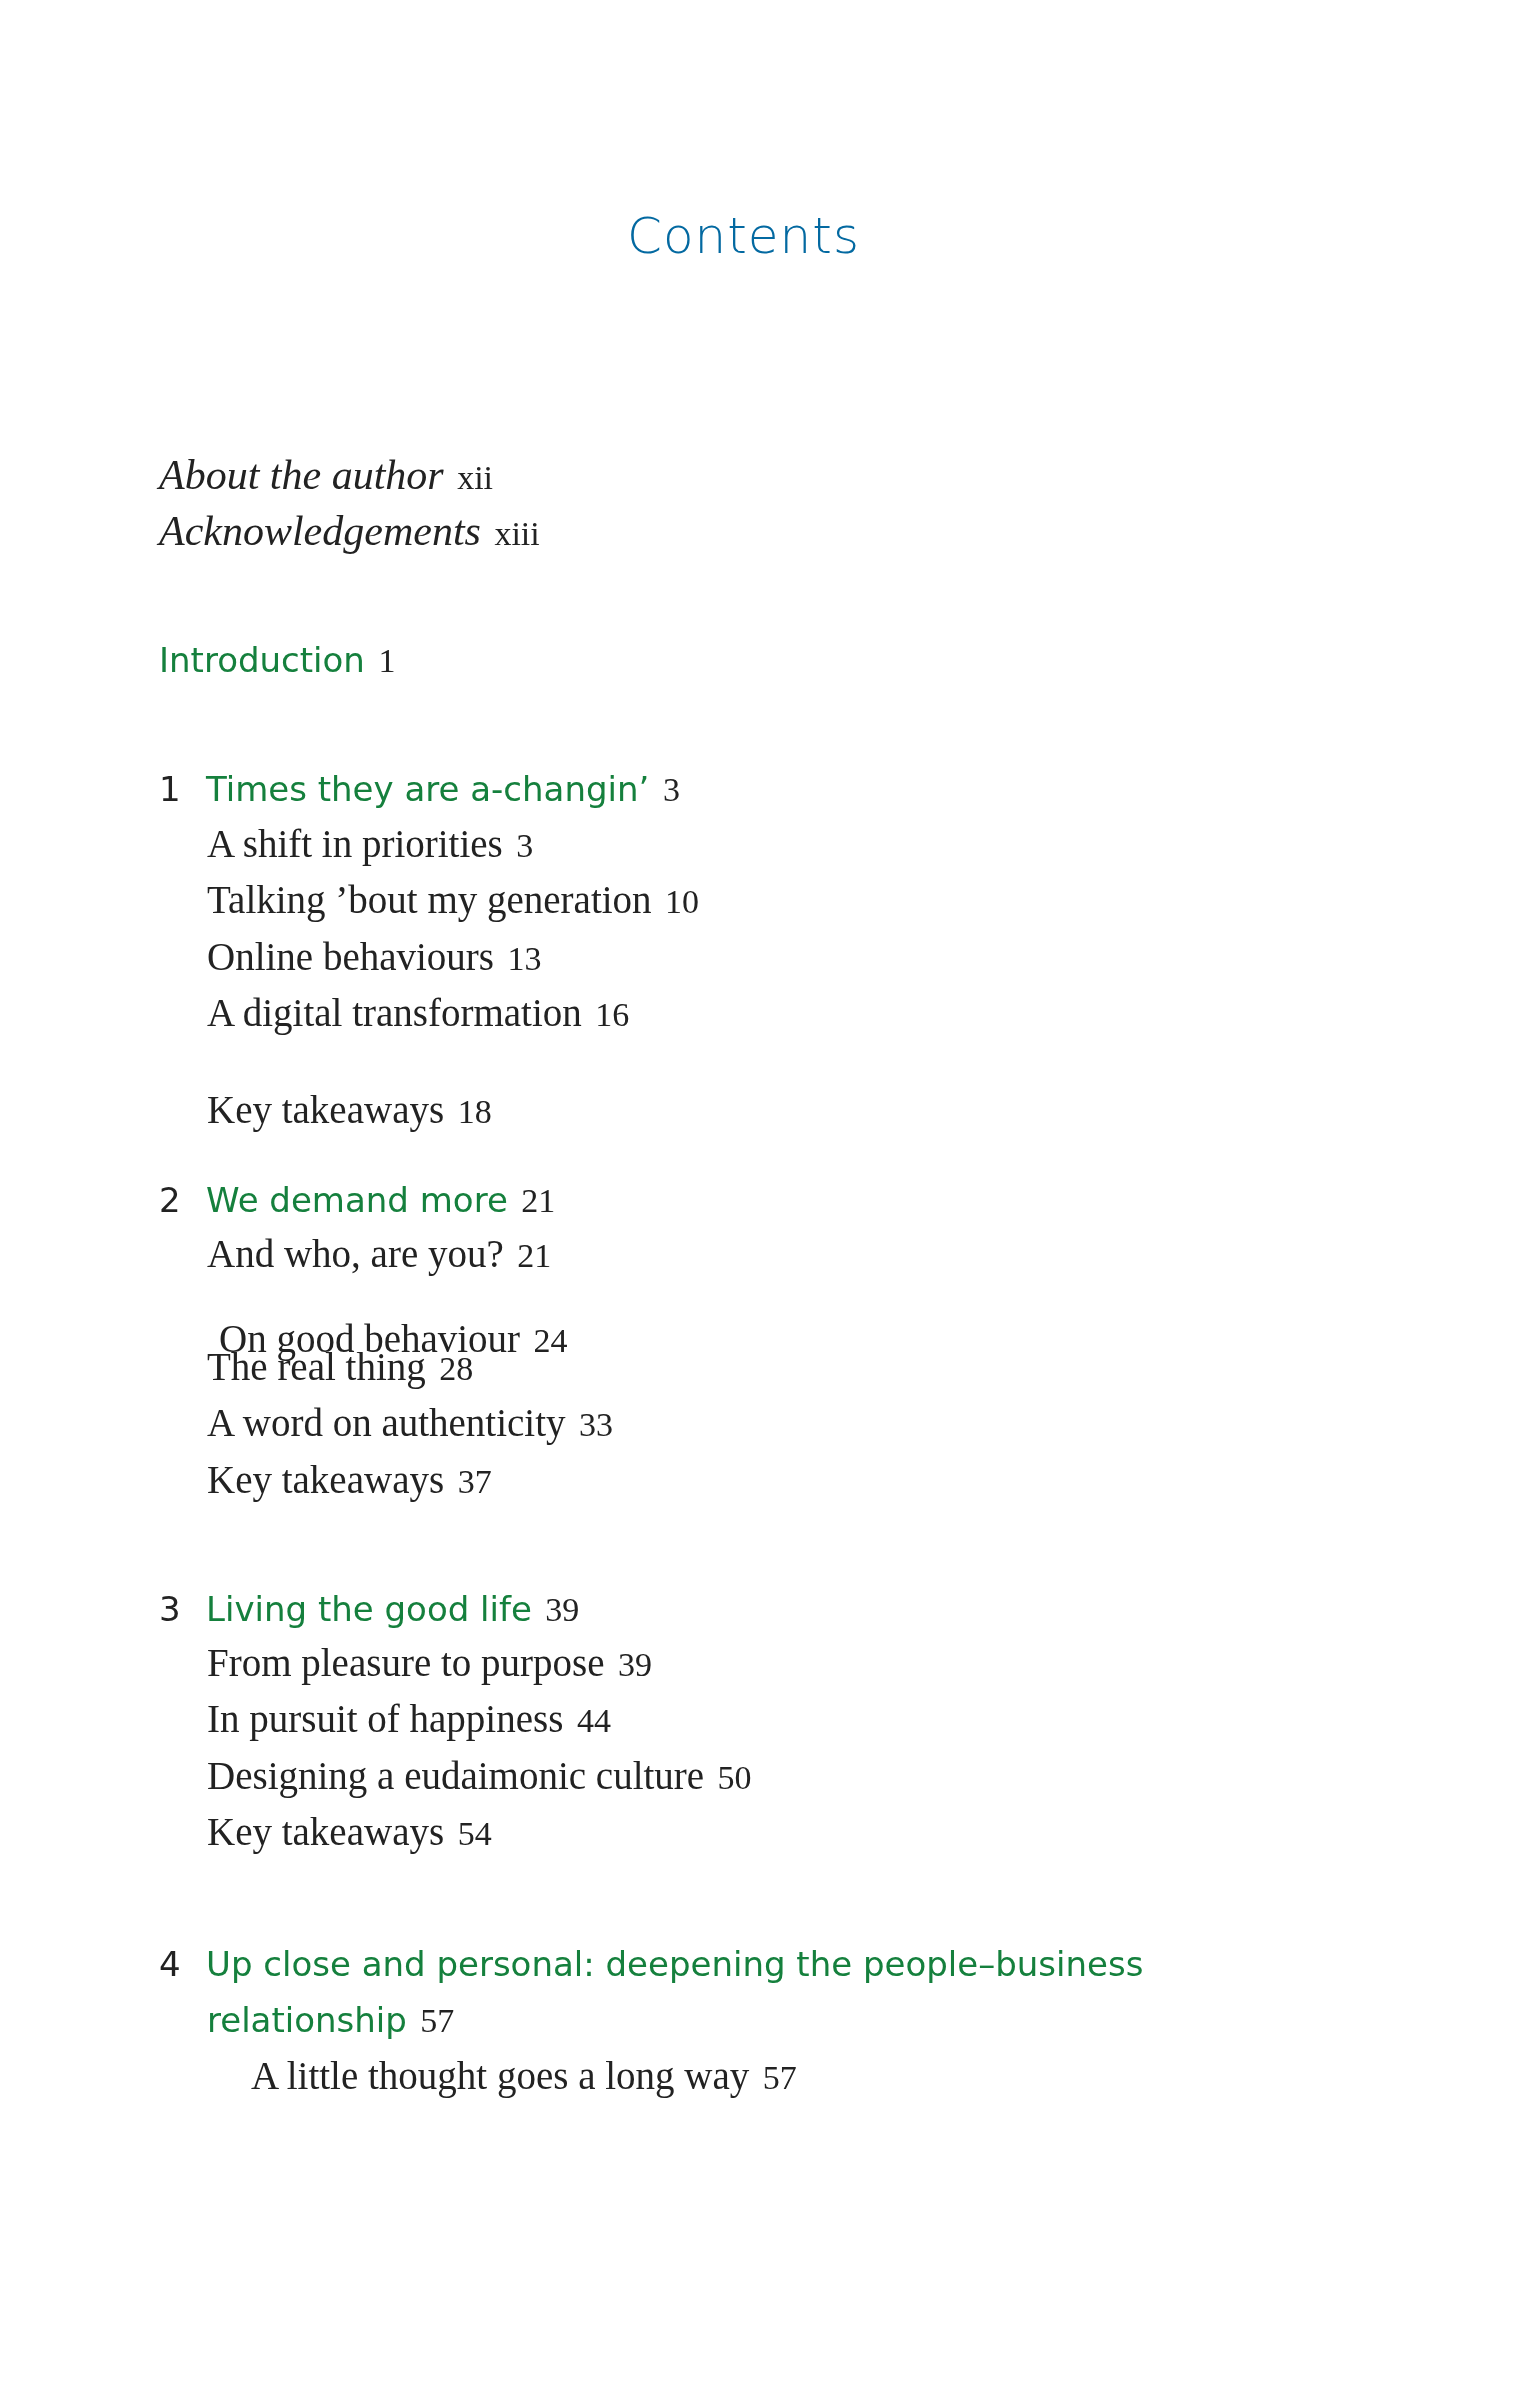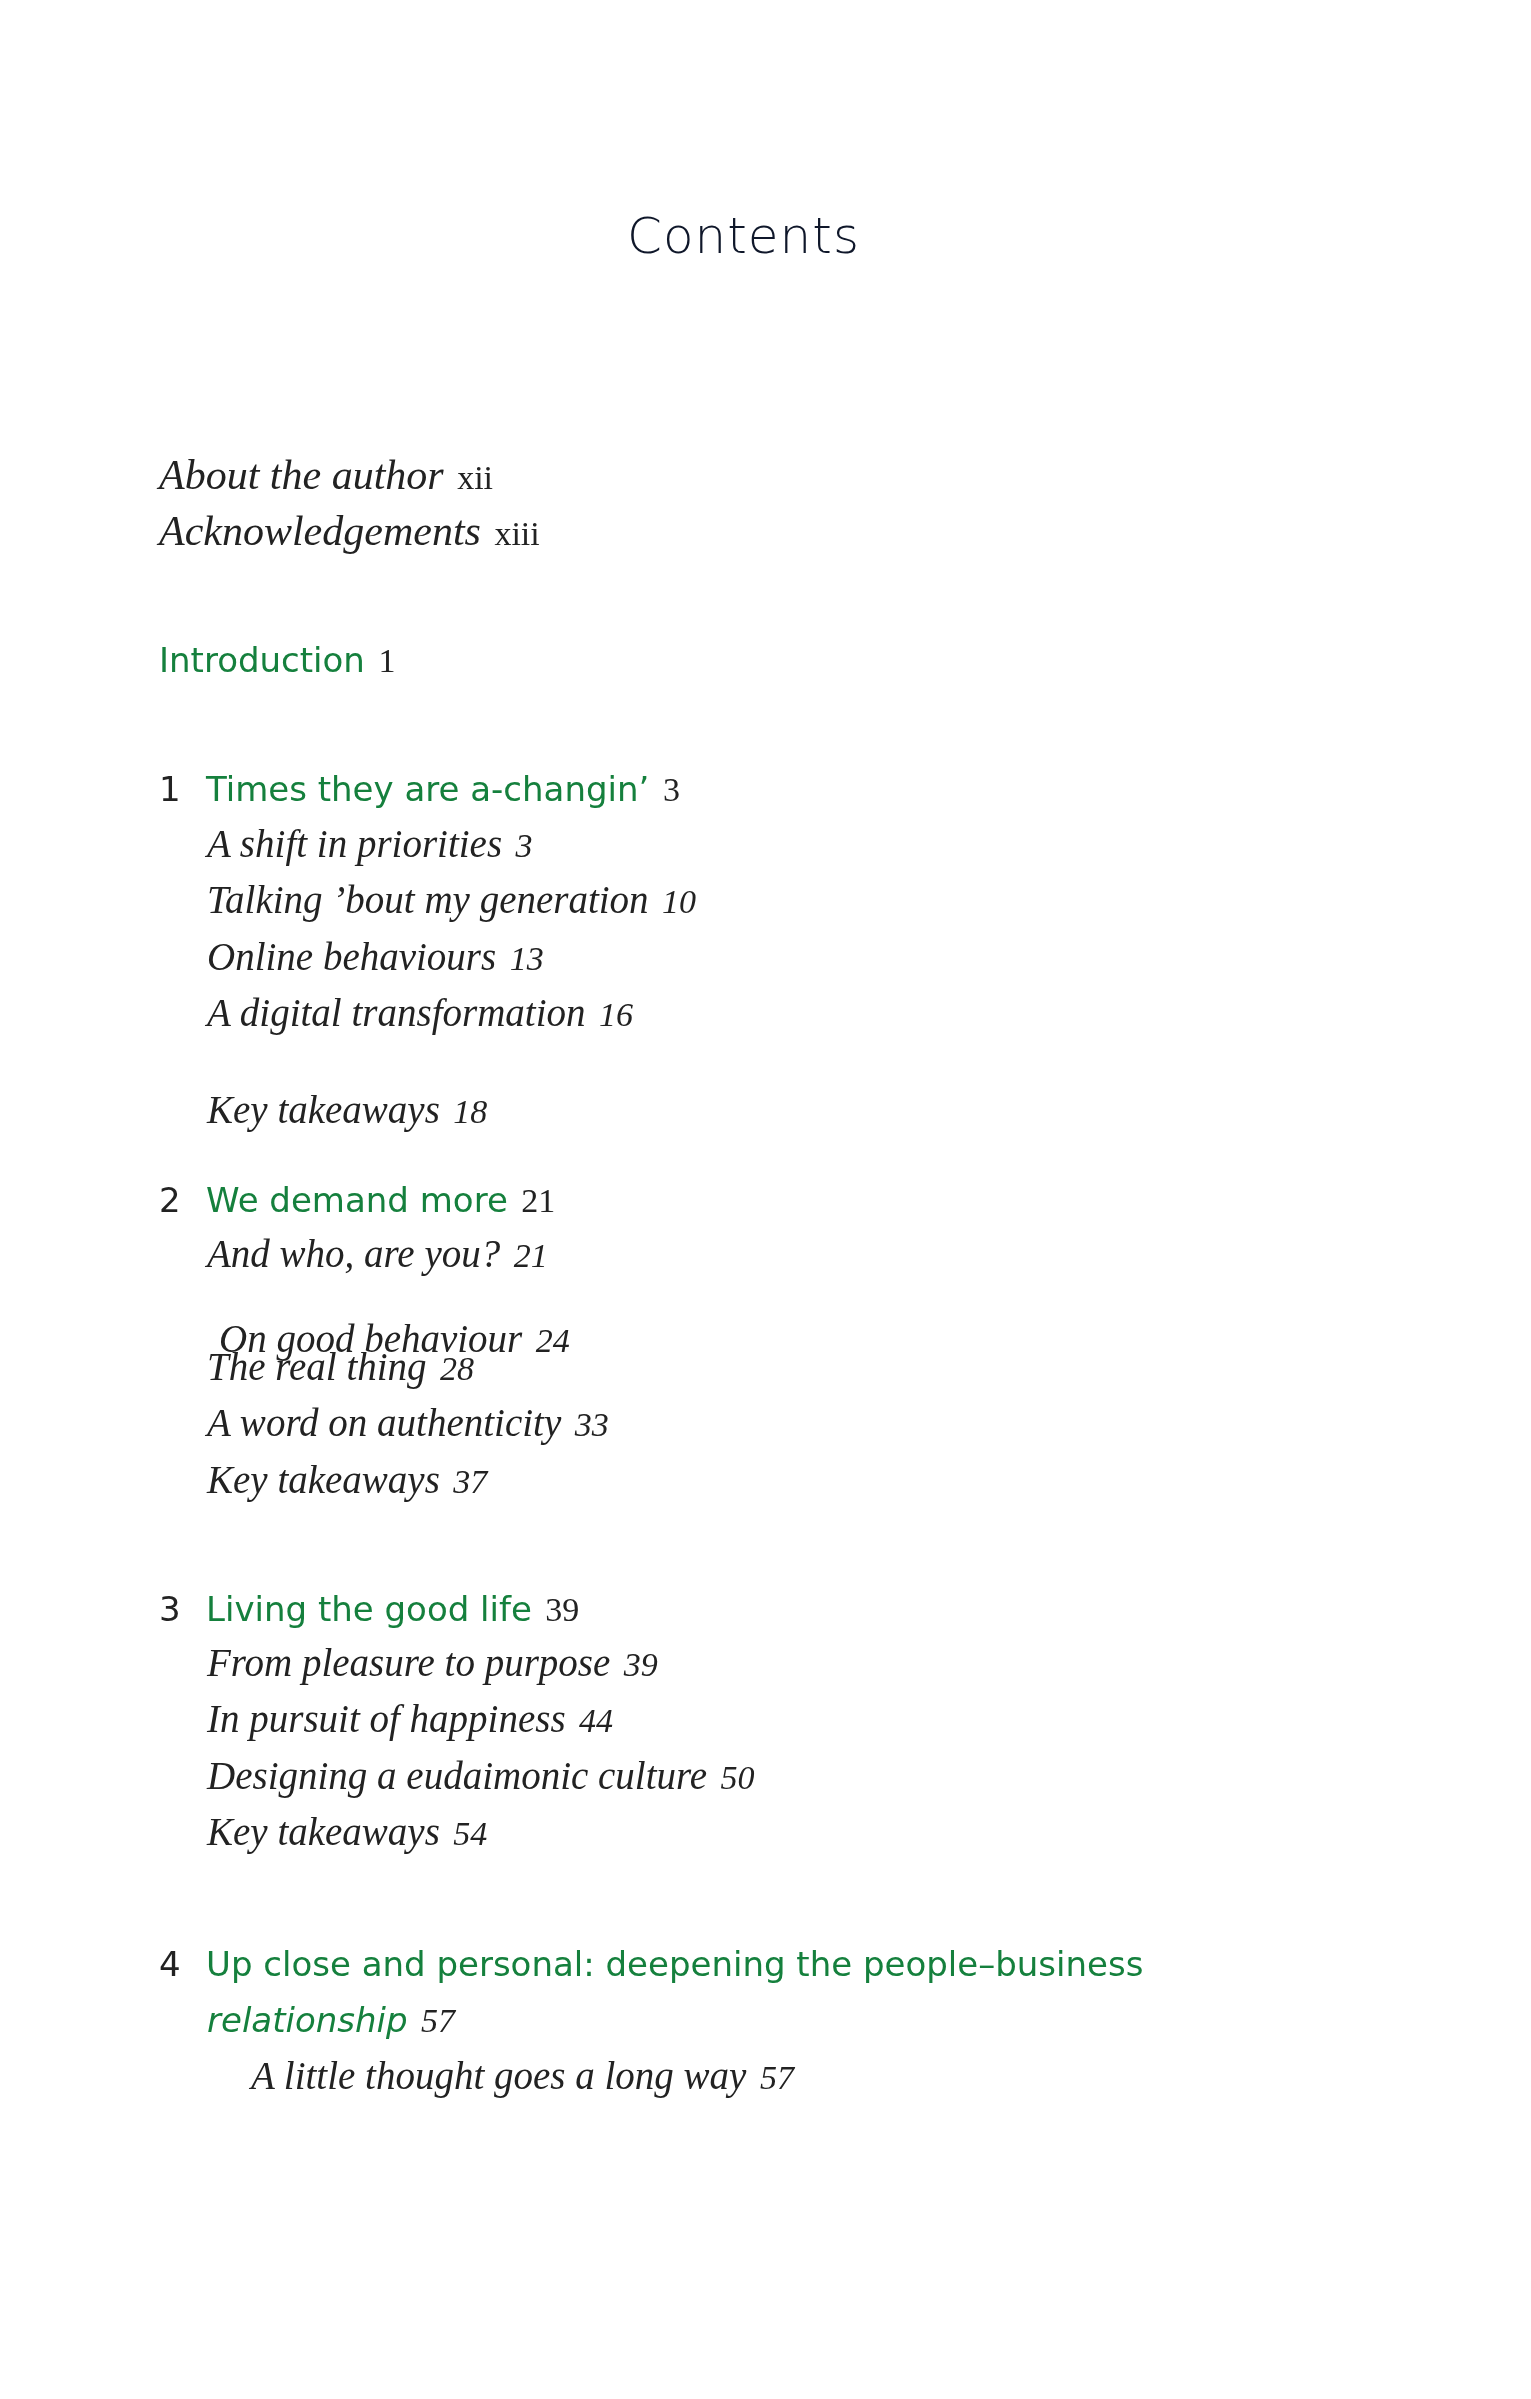--- a/index.html
+++ b/index.html
@@ -2,30 +2,30 @@
 <html><head>
 <meta charset="utf-8">
 <style>
   html, body { margin: 0; padding: 0; }
   body {
     width: 1531px; height: 2399px; background: #ffffff; position: relative; overflow: hidden;
     color: #222222;
   }
   .title {
     position: absolute; left: 0; width: 1487px; top: 207px; text-align: center;
-    font-family: "DejaVu Sans", sans-serif; font-weight: 300; font-size: 50px; color: #0f172a;
+    font-family: "DejaVu Sans", sans-serif; font-weight: 300; font-size: 50px; color: #0369a1;
     letter-spacing: 1px;
   }
   .line { position: absolute; left: 159px; white-space: nowrap; line-height: 1; }
   .serif { font-family: "Liberation Serif", serif; font-size: 39px; }
   .sans { font-family: "DejaVu Sans", sans-serif; font-size: 34px; color: #15803d; }
   .ital { font-family: "Liberation Serif", serif; font-style: italic; font-size: 42px; }
   .pg { font-family: "Liberation Serif", serif; font-size: 34px; margin-left: 13.5px; text-align: right; }
   .num { display: inline-block; width: 47px; font-family: "DejaVu Sans", sans-serif; font-size: 34px; }
-  .sub { left: 207px; font-style: italic; }
+  .sub { left: 207px; }
 </style>
 </head>
 <body>
 
 <div class="title">Contents</div>
 
 <div class="line" style="top:454px;">
   <span class="ital">About the author</span><span class="pg">xii</span>
 </div>
 <div class="line" style="top:510px;">

